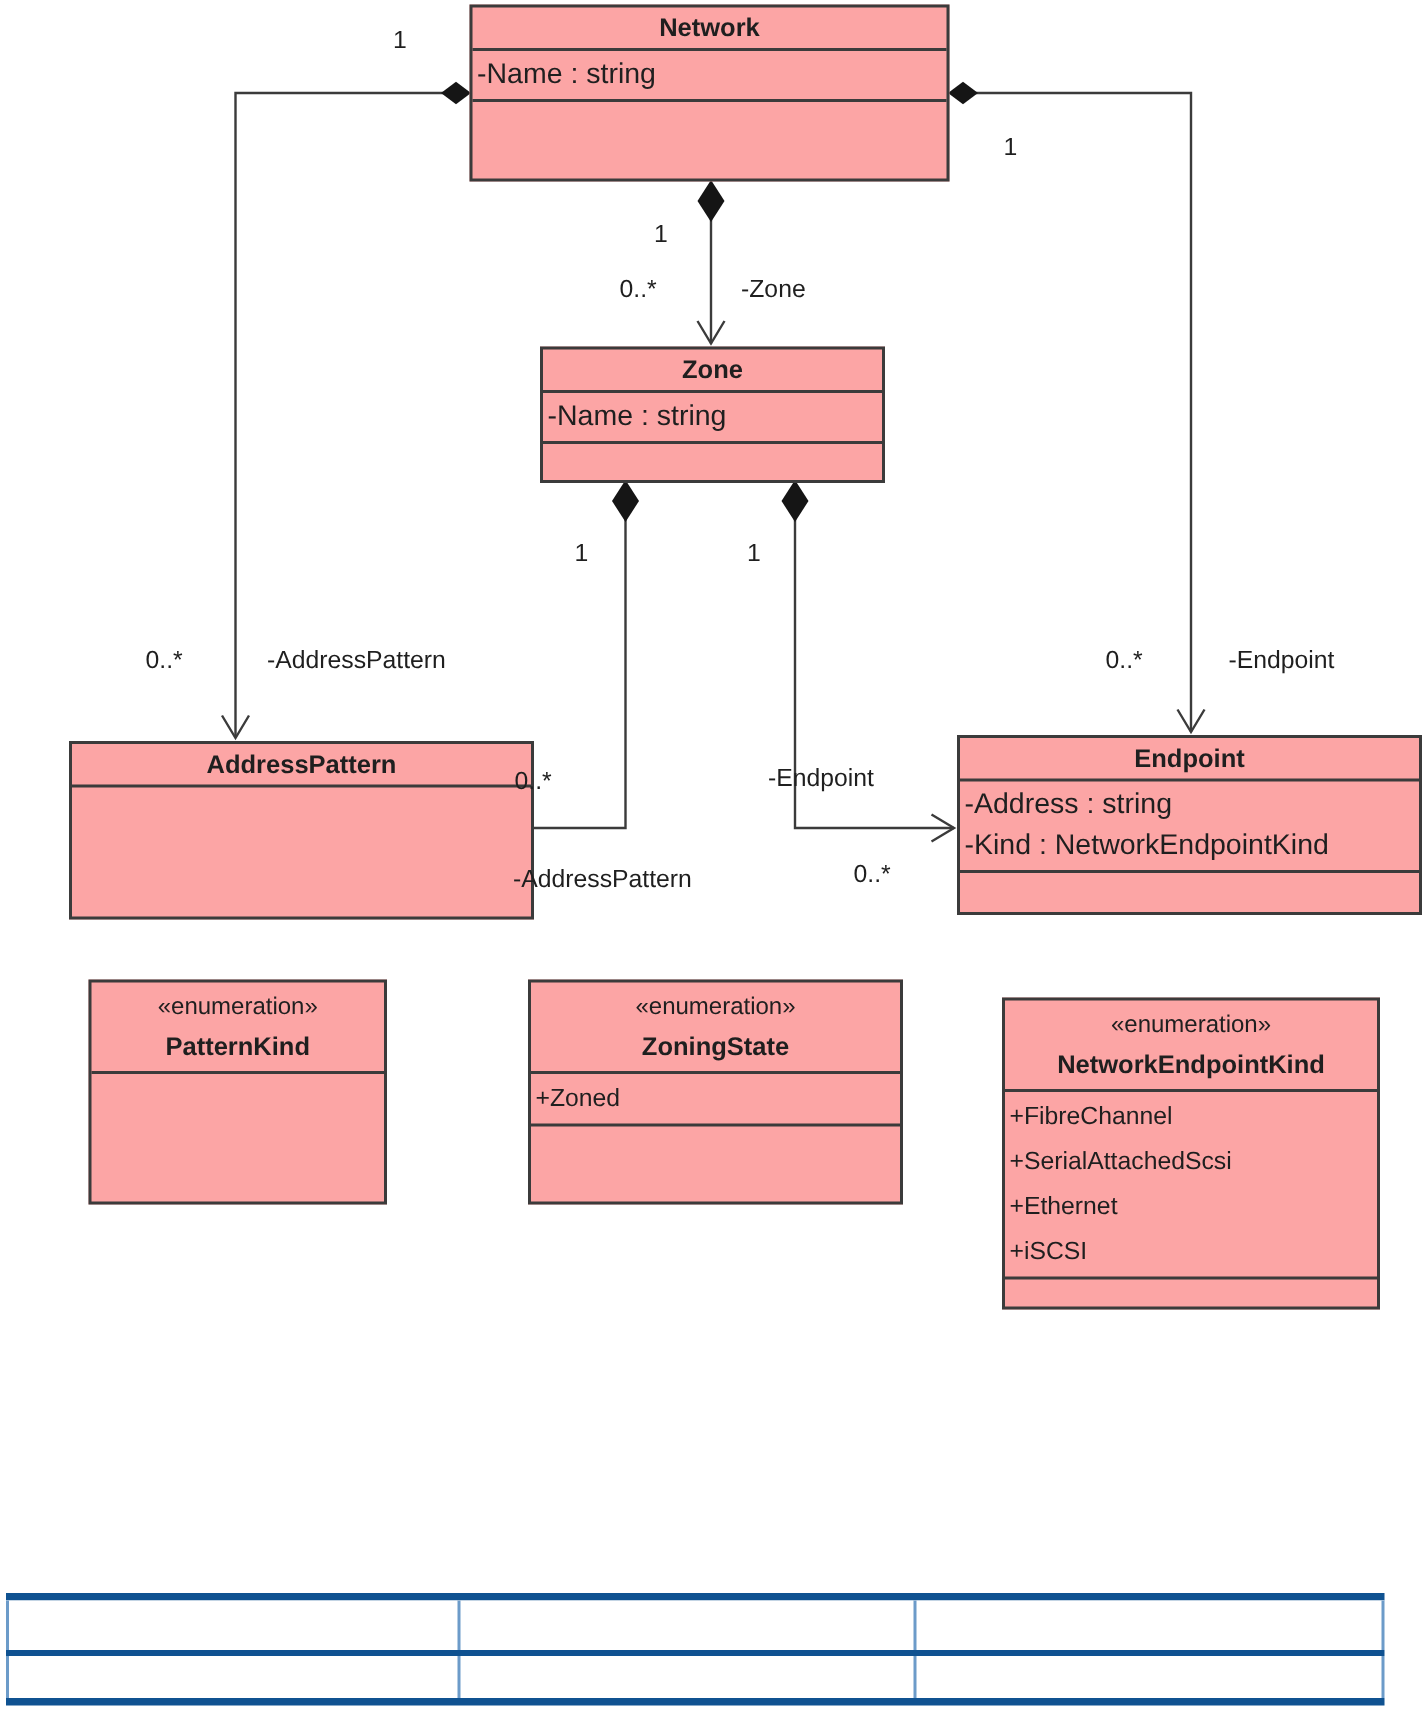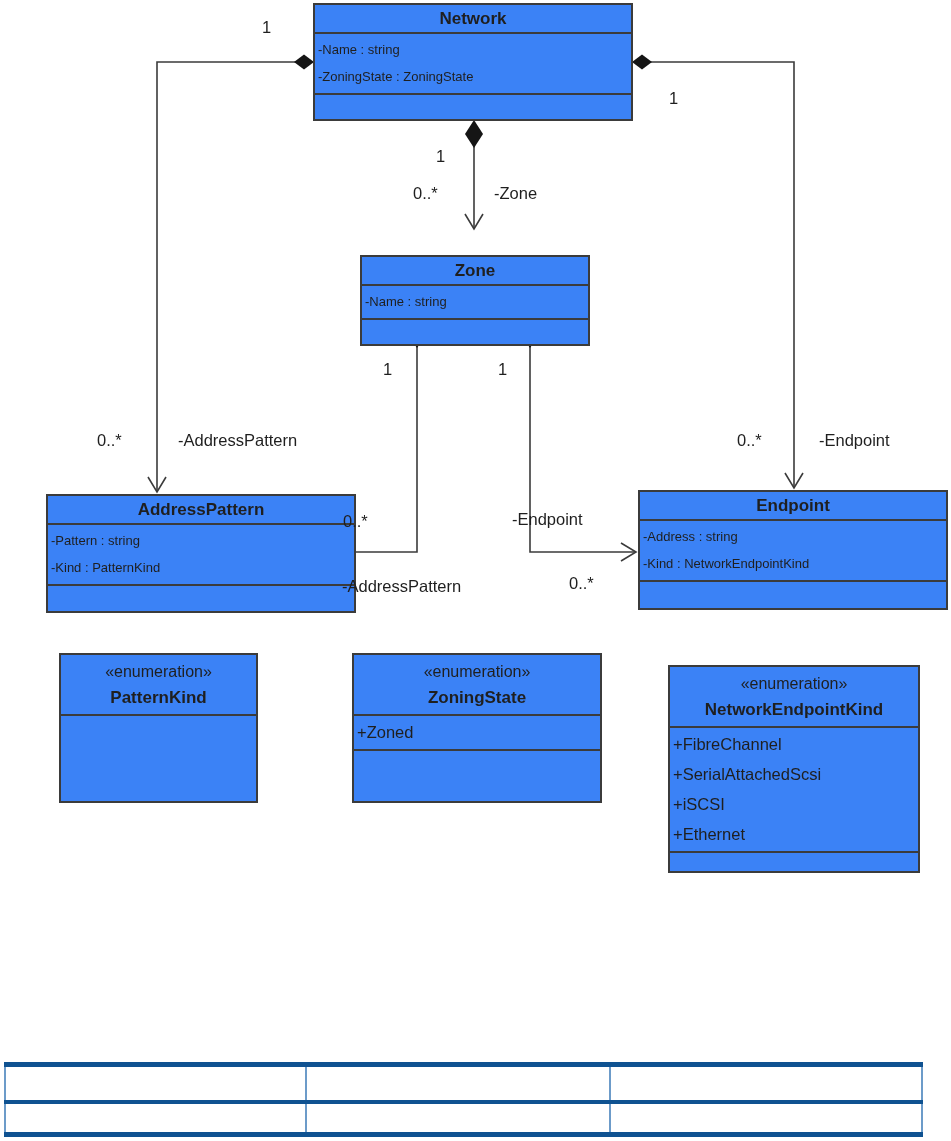--- a/index.html
+++ b/index.html
@@ -2,30 +2,30 @@
 <html><head>
 <meta charset="utf-8">
 <style>
   html, body { margin:0; padding:0; background:#fff; }
   #canvas {
     position:relative; width:951px; height:1141px; background:#ffffff;
     font-family:"Liberation Sans", sans-serif; color:#1f1f1f; overflow:hidden;
   }
   
   .uml-class {
-    position:absolute; box-sizing:border-box; background:#3b82f6;
+    position:absolute; box-sizing:border-box; background:#fca5a5;
     border:2px solid #3b3b3b; display:flex; flex-direction:column; z-index:2;
   }
   .uml-title {
     flex:0 0 auto; border-bottom:2px solid #3b3b3b; text-align:center;
     font-weight:bold; font-size:17px; line-height:27px; height:27px;
   }
   .uml-attrs {
     flex:0 0 auto; border-bottom:2px solid #3b3b3b;
-    padding:2px 3px 3px 3px; font-size:13px; line-height:27px; white-space:nowrap;
+    padding:2px 3px 3px 3px; font-size:19px; line-height:27px; white-space:nowrap;
   }
   .uml-ops { flex:1 1 auto; }
   
   .enum-header {
     flex:0 0 auto; border-bottom:2px solid #3b3b3b; text-align:center; padding:4px 0 3px 0;
   }
   .enum-stereotype { font-size:16px; line-height:26px; }
   .enum-name { font-weight:bold; font-size:17px; line-height:26px; }
   .enum-literals {
     flex:0 0 auto; border-bottom:2px solid #3b3b3b;
@@ -78,39 +78,34 @@
       <polygon points="632,62 642,54.5 652,62 642,69.5"></polygon>
       <polygon points="417,320 426,334 417,348 408,334"></polygon>
       <polygon points="530,320 539,334 530,348 521,334"></polygon>
     </g>
   </svg>
 
   <div class="uml-class" style="left:313px; top:3px; width:320px; height:118px;">
     <div class="uml-title">Network</div>
     <div class="uml-attrs">
       <div>-Name : string</div>
-      <div>-ZoningState : ZoningState</div>
     </div>
     <div class="uml-ops"></div>
   </div>
 
-  <div class="uml-class" style="left:360px; top:231px; width:230px; height:91px;margin-top:24px;">
+  <div class="uml-class" style="left:360px; top:231px; width:230px; height:91px;">
     <div class="uml-title">Zone</div>
     <div class="uml-attrs">
       <div>-Name : string</div>
     </div>
     <div class="uml-ops"></div>
   </div>
 
   <div class="uml-class" style="left:3px; top:494px; width:310px; height:119px;margin-left:43px;">
     <div class="uml-title">AddressPattern</div>
-    <div class="uml-attrs">
-      <div>-Pattern : string</div>
-      <div>-Kind : PatternKind</div>
-    </div>
     <div class="uml-ops"></div>
   </div>
 
   <div class="uml-class" style="left:638px; top:490px; width:310px; height:120px;justify-content:flex-end;">
     <div class="uml-title">Endpoint</div>
     <div class="uml-attrs">
       <div>-Address : string</div>
       <div>-Kind : NetworkEndpointKind</div>
     </div>
     <div class="uml-ops"></div>
@@ -136,22 +131,22 @@
   </div>
 
   <div class="uml-class" style="left:668px; top:665px; width:252px; height:208px;">
     <div class="enum-header">
       <div class="enum-stereotype">«enumeration»</div>
       <div class="enum-name">NetworkEndpointKind</div>
     </div>
     <div class="enum-literals">
       <div>+FibreChannel</div>
       <div>+SerialAttachedScsi</div>
+      <div>+Ethernet</div>
       <div>+iSCSI</div>
-      <div>+Ethernet</div>
     </div>
     <div class="uml-ops"></div>
   </div>
 
   <div class="edge-label" style="left:436px; top:146px;">1</div>
   <div class="edge-label" style="left:413px; top:183px;">0..*</div>
   <div class="edge-label" style="left:494px; top:183px;text-align:right;">-Zone</div>
 
   <div class="edge-label" style="left:262px; top:17px;">1</div>
   <div class="edge-label" style="left:97px; top:430px;">0..*</div>

